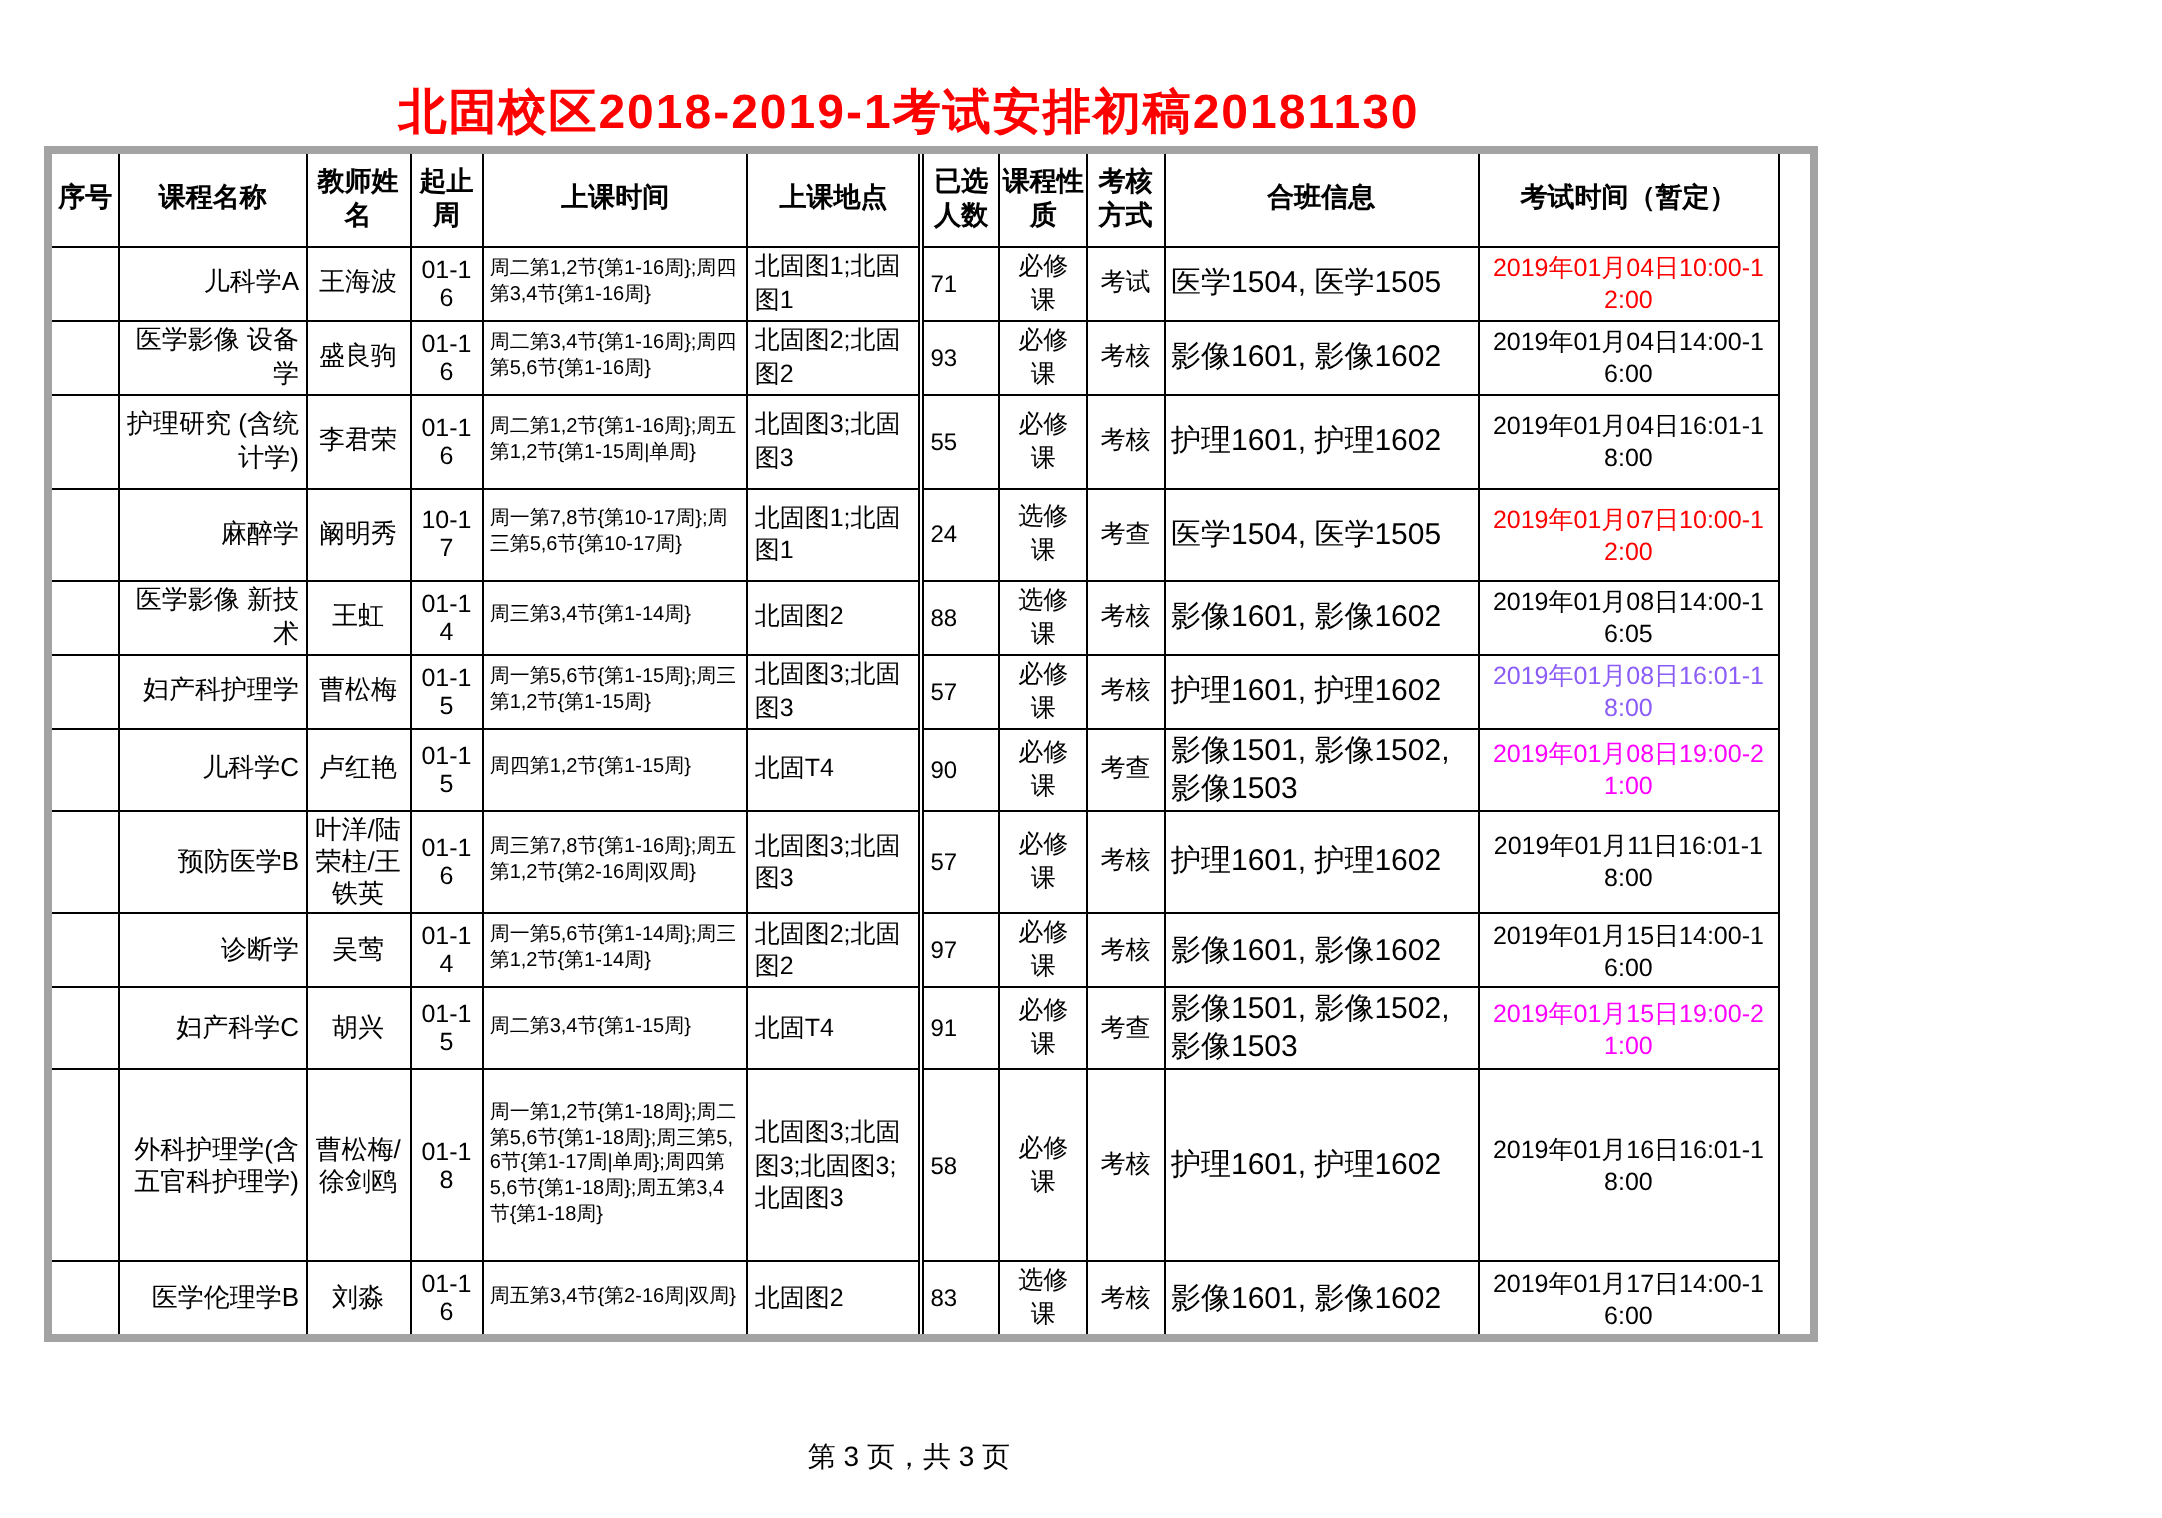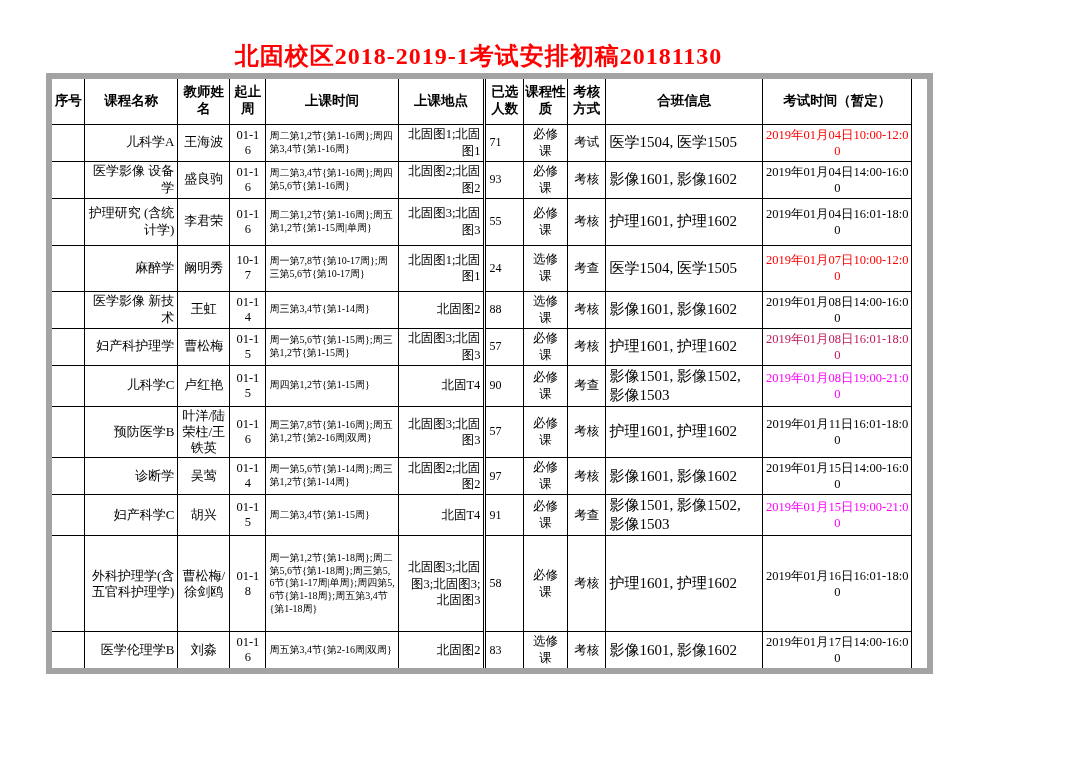--- a/index.html
+++ b/index.html
@@ -1,42 +1,42 @@
 <!DOCTYPE html>
 <html><head>
 <meta charset="utf-8">
 <style>
   html,body{margin:0;padding:0;background:#fff;}
   .page{
     position:relative;width:909px;height:759px;background:#ffffff;
-    font-family:Liberation Serif, serif;color:#000;overflow:hidden;margin-left:24px;
+    font-family:Liberation Sans, sans-serif;color:#000;overflow:hidden;
   }
   .doc-title{
     position:absolute;top:40px;left:0;width:100%;
     text-align:center;font-size:24px;font-weight:bold;letter-spacing:1px;
   }
   table.exam{
     position:absolute;left:22px;top:73px;
     border-collapse:collapse;table-layout:fixed;
-    border:6px solid #a3a3a3;
+    border:4px solid #a3a3a3;
   }
   table.exam th,table.exam td{
     border:1px solid #000;vertical-align:middle;
     padding:1px 3px;overflow:hidden;word-break:break-all;
   }
   table.exam th{
     font-size:13.5px;font-weight:bold;text-align:center;line-height:1.25;
     padding:1px 1px;
   }
   td.c-seq{text-align:center;font-size:12.5px;}
   td.c-course{text-align:right;font-size:13px;line-height:1.25;}
   td.c-teacher{text-align:center;font-size:13px;line-height:1.25;}
   td.c-weeks{text-align:center;font-size:12.5px;}
   td.c-time{text-align:left;font-size:10px;line-height:1.28;padding:1px 2px;}
-  td.c-loc{text-align:right;font-size:12.5px;line-height:1.3;}
+  td.c-loc{text-align:left;font-size:12.5px;line-height:1.3;}
   td.c-enr{font-size:12px;}
   td.c-nat{text-align:center;font-size:12.5px;padding:1px 1px;}
   td.c-ass{text-align:center;font-size:12.5px;padding:1px 1px;}
   td.c-cls{text-align:left;font-size:15px;}
   td.c-exam{text-align:center;font-size:12.5px;}
   .dbl{border-left:3px double #000 !important;}
   td.sliver{border-top:none;border-bottom:none;padding:0;}
   .page-footer{
     position:absolute;top:720px;left:0;width:100%;
     text-align:center;font-size:14px;
@@ -134,34 +134,34 @@
           <td class="c-seq"></td>
           <td class="c-course">医学影像 新技术</td>
           <td class="c-teacher">王虹</td>
           <td class="c-weeks">01-14</td>
           <td class="c-time">周三第3,4节{第1-14周}</td>
           <td class="c-loc">北固图2</td>
           <td class="c-enr dbl">88</td>
           <td class="c-nat">选修课</td>
           <td class="c-ass">考核</td>
           <td class="c-cls">影像1601, 影像1602</td>
-          <td class="c-exam" style="color: rgb(0, 0, 0);">2019年01月08日14:00-16:00</td>
+          <td class="c-exam" style="color: rgb(0, 0, 0);">2019年01月08日14:00-16:05</td>
         </tr>
         <tr style="height: 35px;">
           <td class="c-seq"></td>
           <td class="c-course">妇产科护理学</td>
           <td class="c-teacher">曹松梅</td>
           <td class="c-weeks">01-15</td>
           <td class="c-time">周一第5,6节{第1-15周};周三第1,2节{第1-15周}</td>
           <td class="c-loc">北固图3;北固图3</td>
           <td class="c-enr dbl">57</td>
           <td class="c-nat">必修课</td>
           <td class="c-ass">考核</td>
           <td class="c-cls">护理1601, 护理1602</td>
-          <td class="c-exam" style="color: #be185d;">2019年01月08日16:01-18:00</td>
+          <td class="c-exam" style="color: #8b5cf6;">2019年01月08日16:01-18:00</td>
         </tr>
         <tr style="height: 23px;">
           <td class="c-seq"></td>
           <td class="c-course">儿科学C</td>
           <td class="c-teacher">卢红艳</td>
           <td class="c-weeks">01-15</td>
           <td class="c-time">周四第1,2节{第1-15周}</td>
           <td class="c-loc">北固T4</td>
           <td class="c-enr dbl">90</td>
           <td class="c-nat">必修课</td>
@@ -230,13 +230,14 @@
           <td class="c-loc">北固图2</td>
           <td class="c-enr dbl">83</td>
           <td class="c-nat">选修课</td>
           <td class="c-ass">考核</td>
           <td class="c-cls">影像1601, 影像1602</td>
           <td class="c-exam" style="color: rgb(0, 0, 0);">2019年01月17日14:00-16:00</td>
         </tr>
       </tbody>
   </table>
 
+  <div class="page-footer">第 3 页，共 3 页</div>
 </div>
 
 </body></html>

